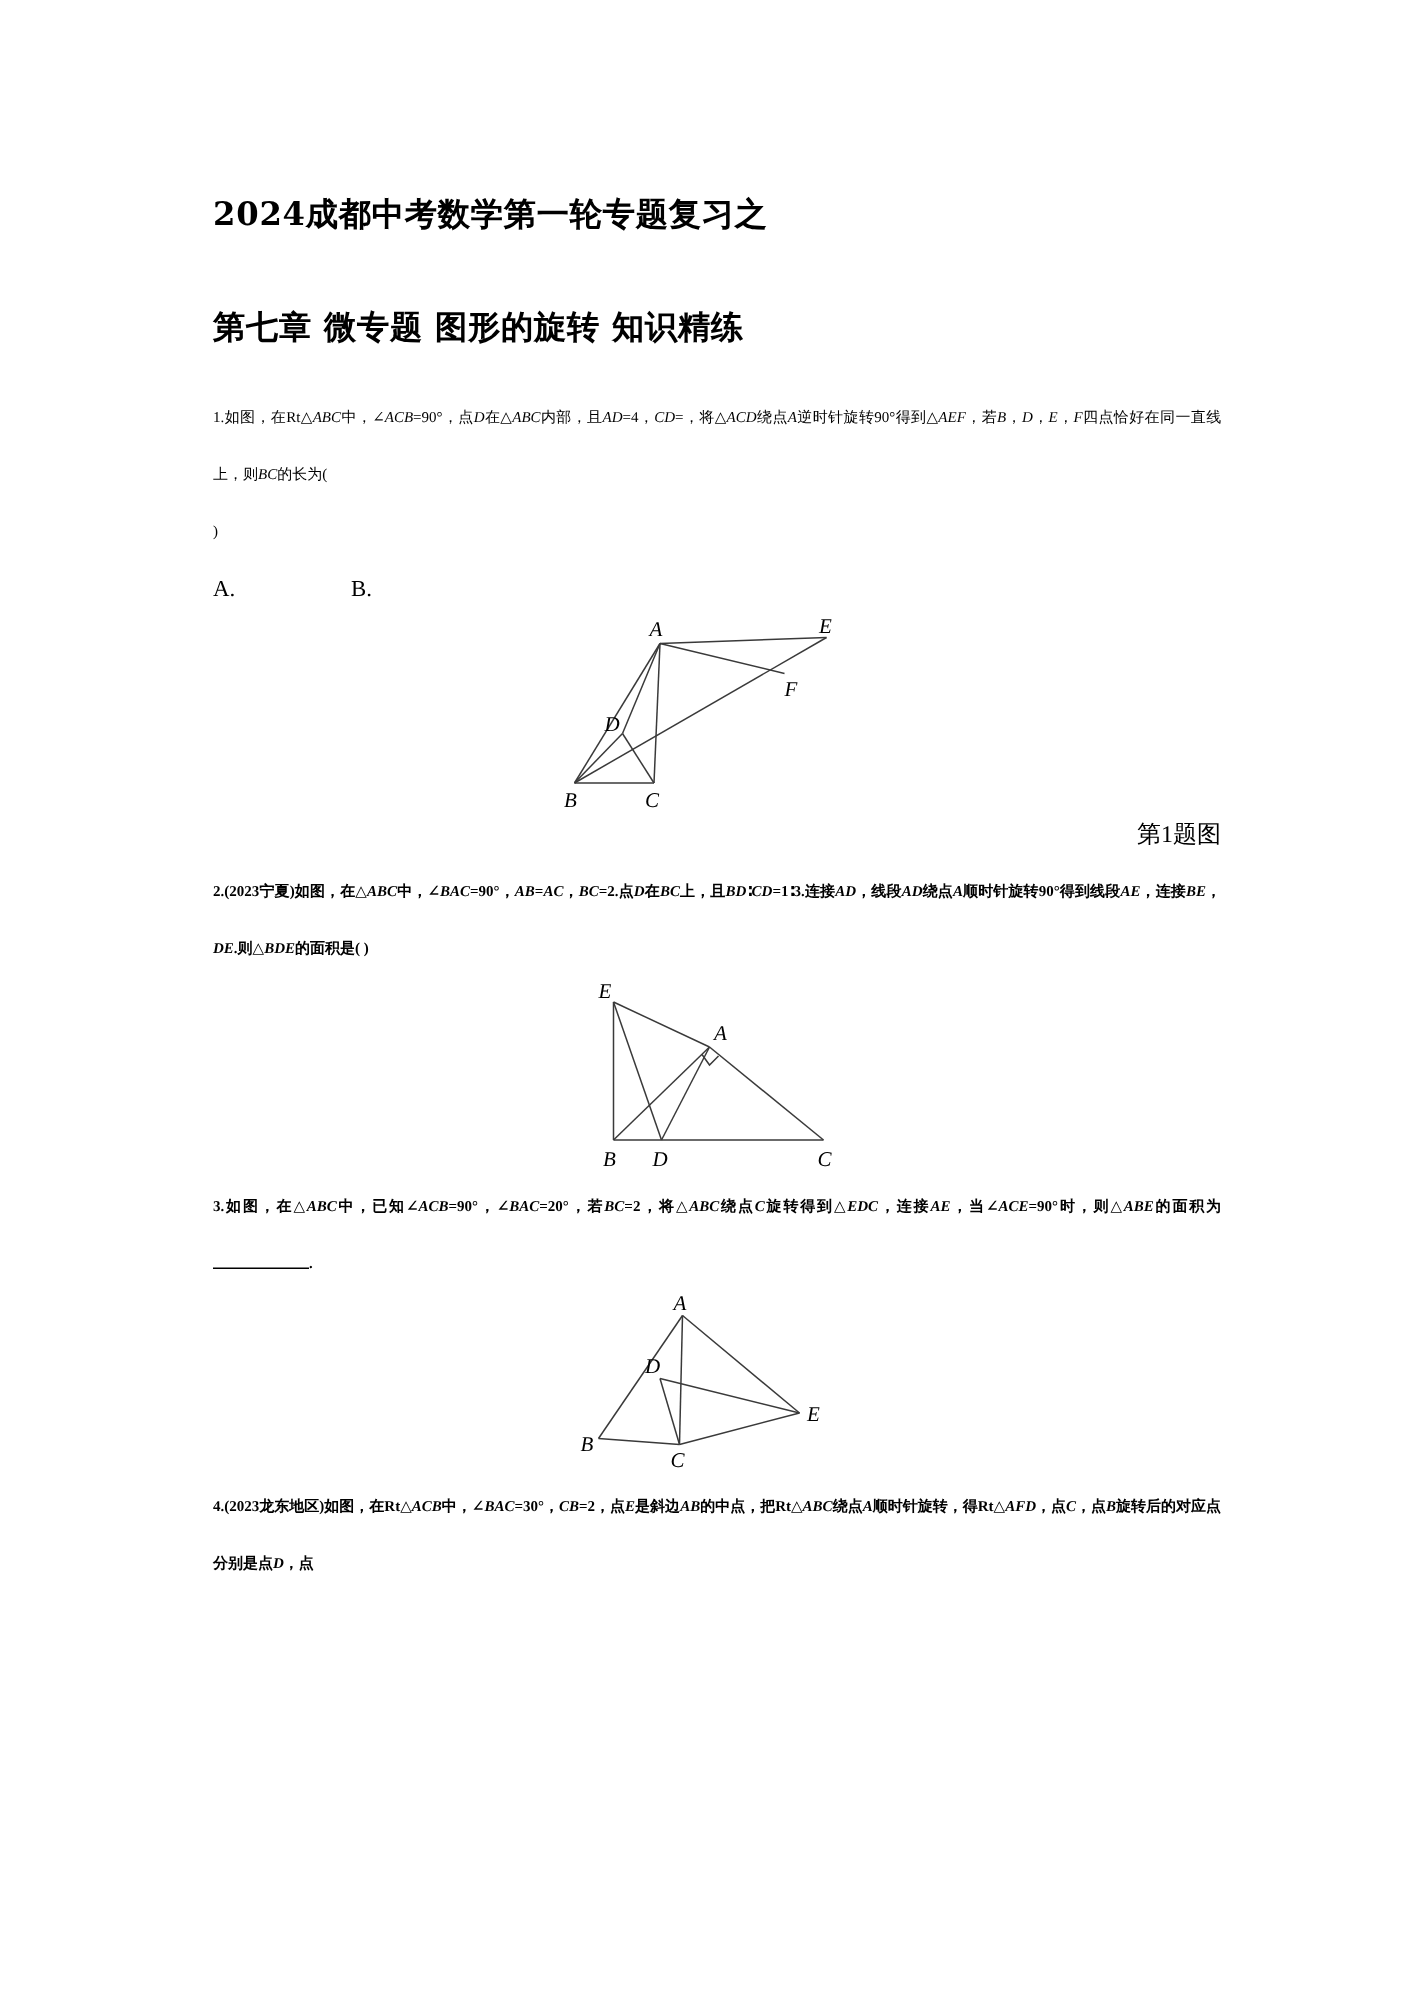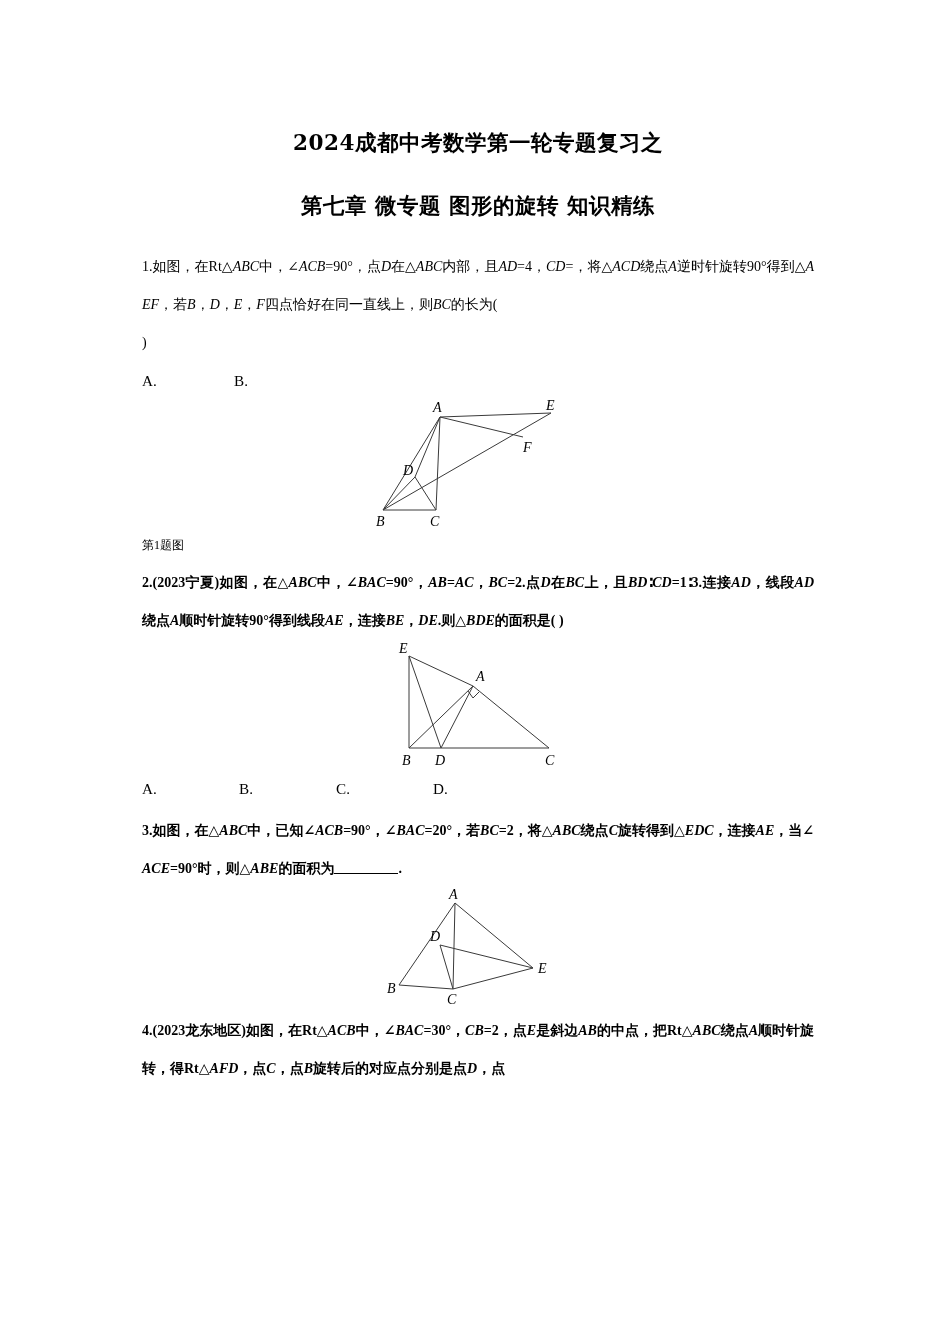--- a/index.html
+++ b/index.html
@@ -27,30 +27,29 @@
     left: 142px;
     top: 0;
     width: 672px;
   }
 
   
   .doc-title {
     font-family: "DejaVu Serif", "Liberation Serif", serif;
     font-weight: bold;
     font-size: 21.5px;
-    text-align: center;
     letter-spacing: 0.5px;
     white-space: nowrap;
   }
   .title-1 { margin-top: 128px; }
-  .title-2 { margin-top: 34px; }
+  .title-2 { margin-top: 46px; }
 
   
   .qtext {
-    font-size: 14px;
+    font-size: 10px;
     line-height: 38px;
     text-align: justify;
     text-justify: inter-ideograph;
     word-break: break-all;
   }
   .qtext.first { margin-top: 28px; }
   .q-block { margin-top: 4px; font-weight: bold; }
 
   i, .mi {
     font-style: italic;
@@ -68,22 +67,22 @@
   .opt-grid2 .opt { width: 92px; }
   .opt-grid4 .opt { width: 97px; }
 
   
   .figure-wrap {
     position: relative;
     width: 672px;
   }
   .figure-wrap svg { display: block; margin: 0 auto; }
   .fig-caption {
-    text-align: left;
-    font-size: 12px;
+    text-align: right;
+    font-size: 16px;
     line-height: 30px;
   }
   .lbl {
     font-family: "Liberation Serif", "DejaVu Serif", serif;
     font-style: italic;
     font-size: 14px;
   }
   .fig-line {
     stroke: #3a3a3a;
     stroke-width: 1;
@@ -157,23 +156,20 @@
 
         <path class="fig-line" d="M95,51 L100,58 L106,52"></path>
         <text class="lbl" x="26" y="13">E</text>
         <text class="lbl" x="103" y="41">A</text>
         <text class="lbl" x="29" y="125">B</text>
         <text class="lbl" x="62" y="125">D</text>
         <text class="lbl" x="172" y="125">C</text>
       </svg>
     </div>
 
-    <div class="options opt-grid4">
-      <span class="opt">A.</span><span class="opt">B.</span><span class="opt">C.</span><span class="opt">D.</span>
-    </div>
 
     <div class="qtext q-block">
       <span>3.如图，在</span><i>△ABC</i><span>中，已知∠</span><i>ACB</i><span>=90°，∠</span><i>BAC</i><span>=20°，若</span><i>BC</i><span>=2，将</span><i>△ABC</i><span>绕点</span><i>C</i><span>旋转</span><span>得到</span><i>△EDC</i><span>，连接</span><i>AE</i><span>，当∠</span><i>ACE</i><span>=90°时，则</span><i>△ABE</i><span>的面积为</span><span class="blank-line"></span><span>.</span>
     </div>
 
     <div class="figure-wrap">
       <svg width="210" height="120" viewBox="0 0 210 120">
 
         <g class="fig-line">
           <path d="M82,15 L26,97"></path>

